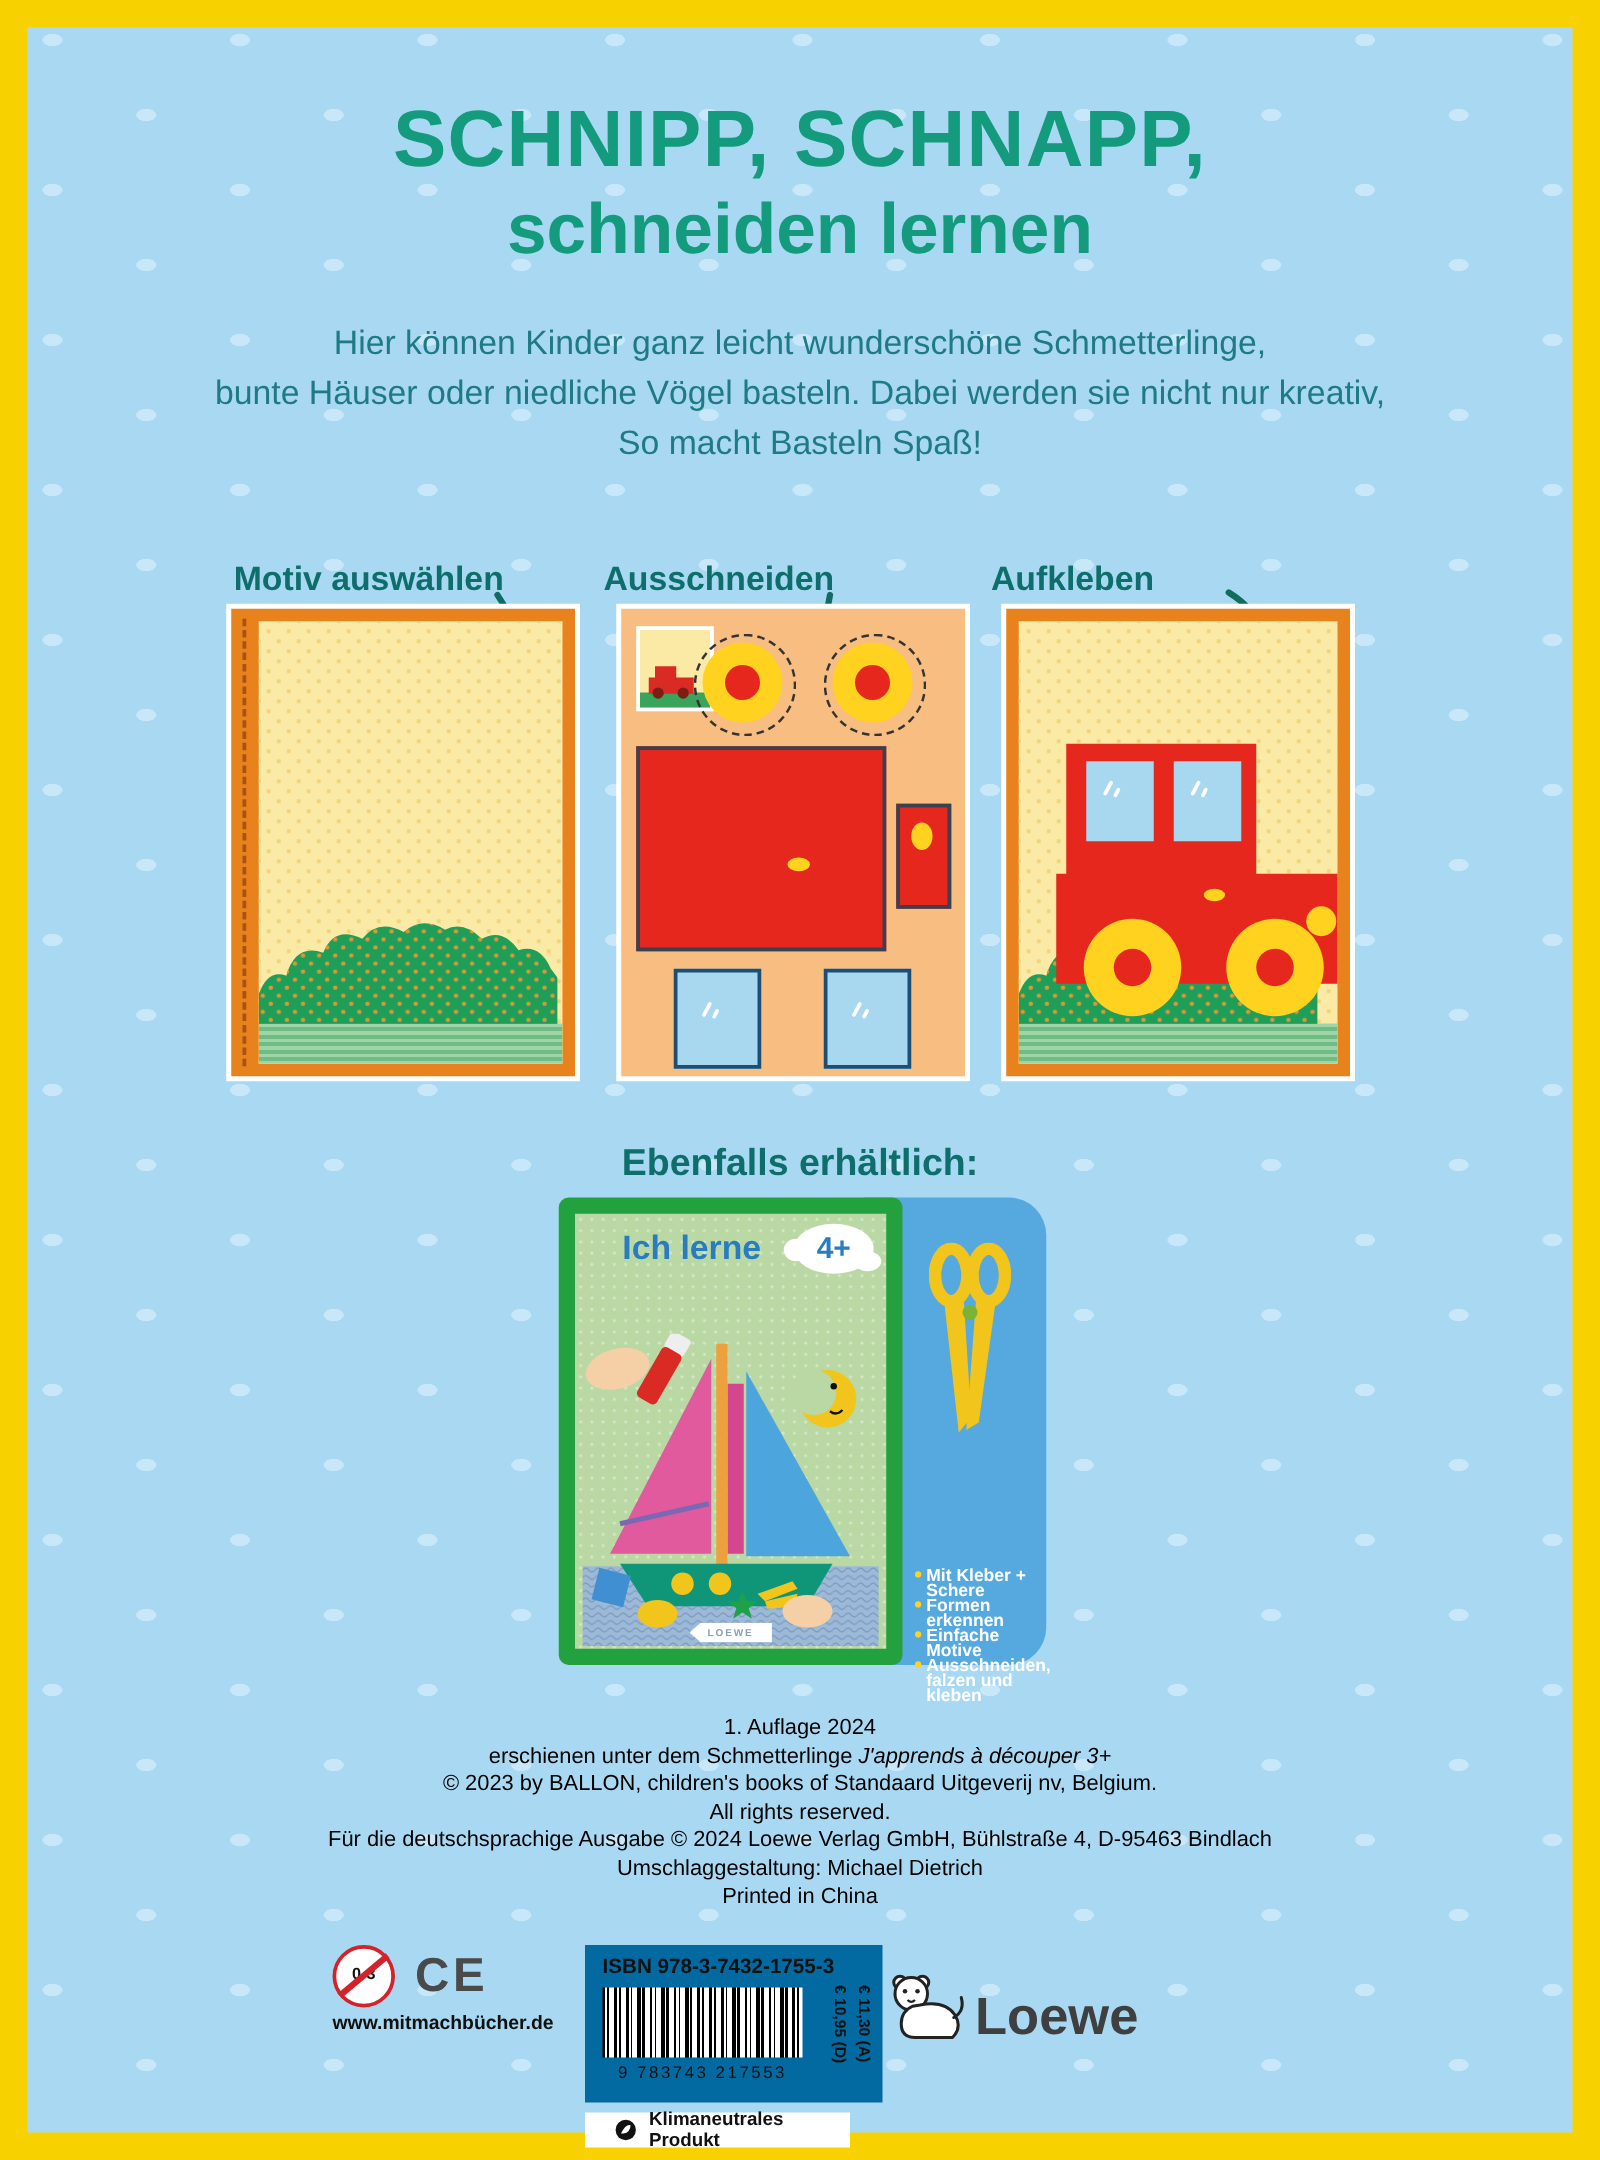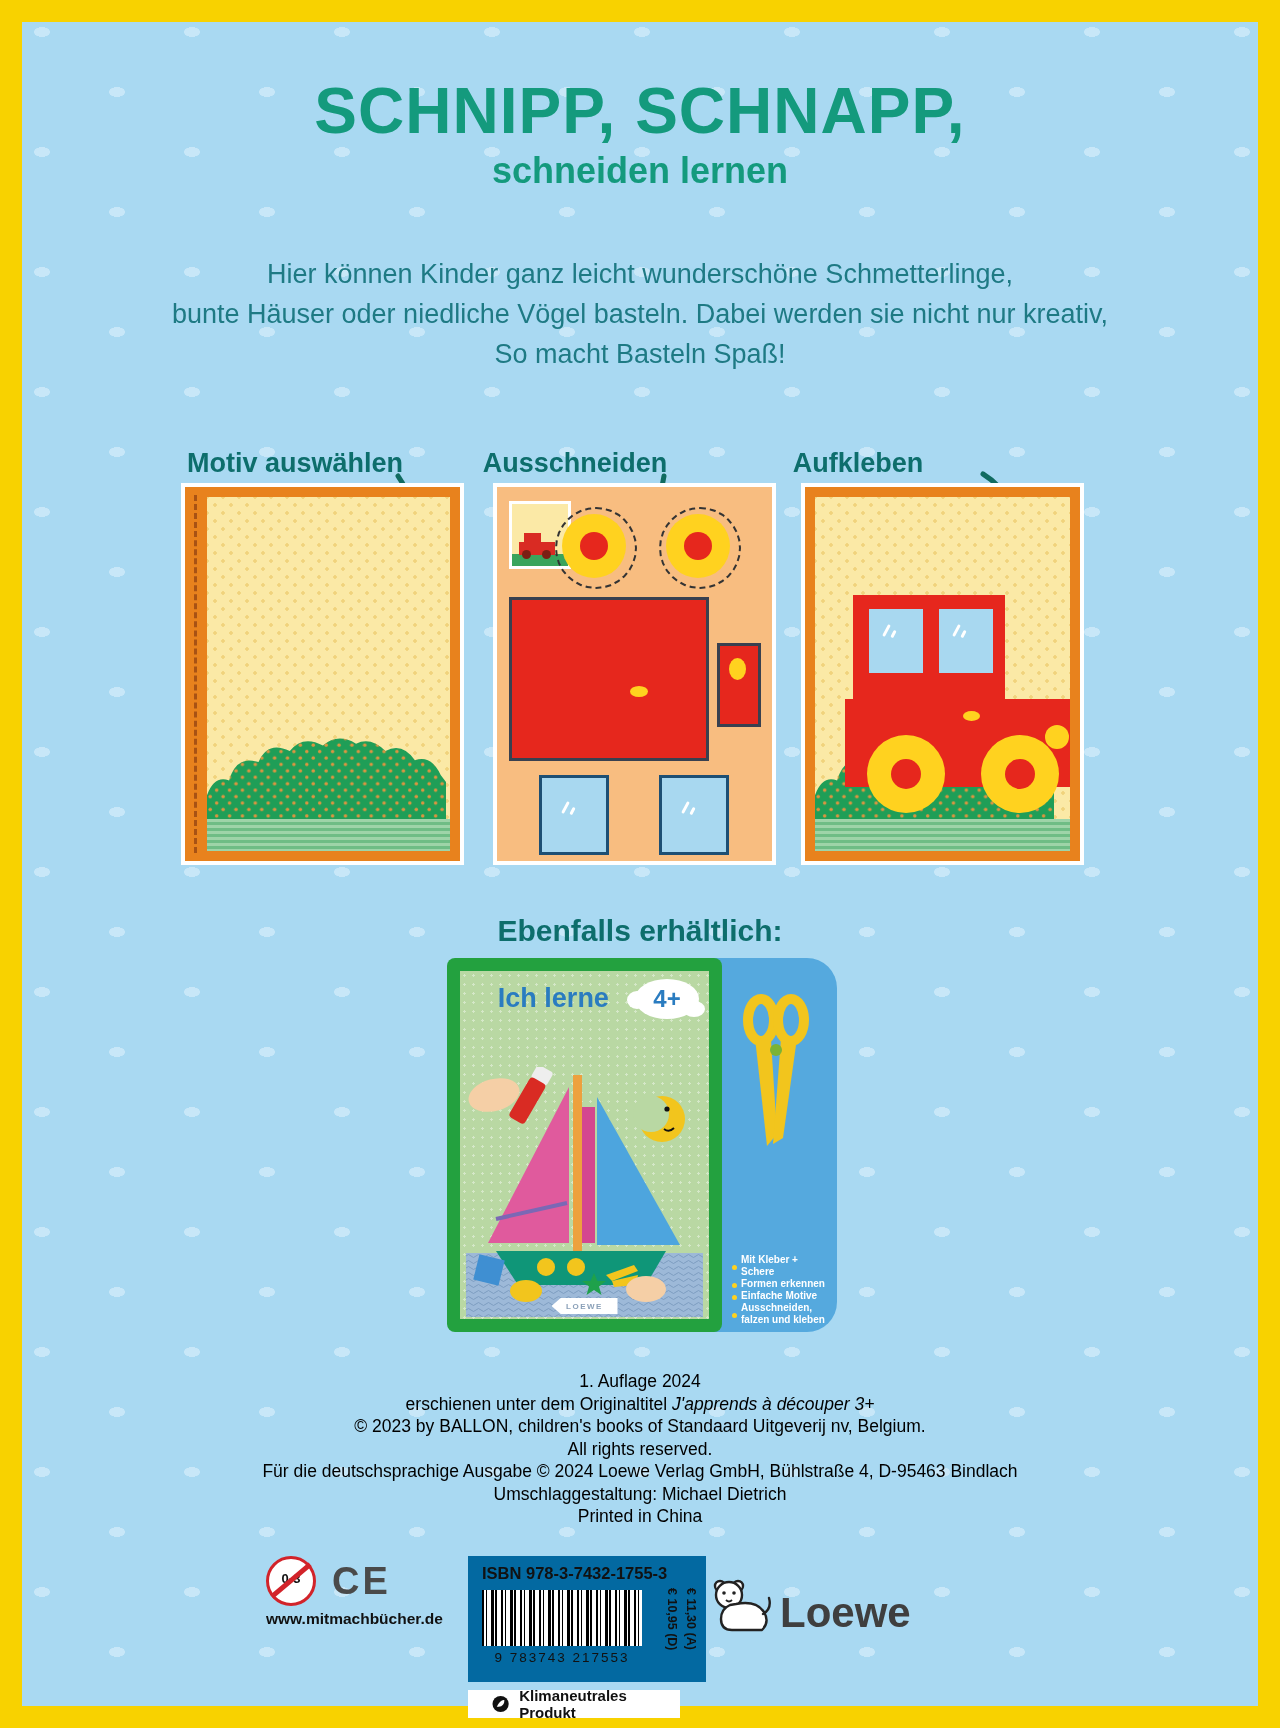--- a/index.html
+++ b/index.html
@@ -14,21 +14,21 @@
     background-image:
       radial-gradient(ellipse 8px 5px at center, #c8e7f8 97%, transparent 100%),
       radial-gradient(ellipse 8px 5px at center, #c8e7f8 97%, transparent 100%);
     background-size:150px 120px,150px 120px;
     background-position:20px 10px,95px 70px;
   }
   
   .title1{position:absolute;top:74px;left:0;width:100%;text-align:center;
     font-size:64px;font-weight:800;letter-spacing:1px;color:#149a7d;}
   .title2{position:absolute;top:150px;left:0;width:100%;text-align:center;
-    font-size:36px;font-weight:700;color:#149a7d;}
+    font-size:57px;font-weight:700;color:#149a7d;}
   .intro{position:absolute;top:254px;left:90px;width:1100px;text-align:center;
     font-size:27px;line-height:40px;font-weight:500;color:#1e7a84;}
   
   .step-label{position:absolute;top:448px;width:240px;text-align:center;
     font-size:27px;font-weight:700;color:#0d6e6c;}
   .arrow{position:absolute;}
   
   .panel{position:absolute;top:487px;width:275px;height:374px;
     background:#e8821d;box-shadow:0 0 0 4px #ffffff;}
   .panel.peach{background:#f8bd80;}
@@ -95,21 +95,21 @@
   .badge::after{content:"";position:absolute;right:-6px;bottom:2px;width:22px;height:16px;border-radius:50%;background:#fff;}
   .badge span{position:relative;z-index:1;}
   .boat-scene{position:absolute;left:6px;top:96px;width:237px;height:250px;}
   .cover-logo{position:absolute;left:50%;bottom:5px;transform:translateX(-50%);
     width:66px;height:16px;background:#fff;
     clip-path:polygon(0 50%,14% 0,100% 0,100% 100%,14% 100%);
     display:flex;align-items:center;justify-content:center;
     font-size:8px;letter-spacing:1.5px;color:#8aa0b8;font-weight:700;}
   .scissors{position:absolute;left:56px;top:36px;}
   .bullets{position:absolute;left:45px;top:296px;width:96px;}
-  .bullet{display:flex;gap:4px;font-size:10px;line-height:12px;color:#fff;font-weight:600;align-items:center;}
+  .bullet{display:flex;gap:4px;font-size:14px;line-height:12px;color:#fff;font-weight:600;}
   .bdot{flex:0 0 auto;width:5px;height:5px;margin-top:3px;border-radius:50%;background:#ffd21f;}
   
   .imprint{position:absolute;top:1370px;left:90px;width:1100px;text-align:center;
     font-size:17.5px;line-height:22.5px;font-weight:500;color:#000000;}
   
   .footer-left{position:absolute;left:266px;top:1556px;width:210px;}
   .icon-row{display:flex;align-items:center;gap:16px;}
   .agewarn{position:relative;width:44px;height:44px;border:3px solid #d2232a;border-radius:50%;background:#fff;}
   .agewarn::after{content:"";position:absolute;left:-3px;top:19px;width:50px;height:5px;
     background:#d2232a;transform:rotate(-40deg);}
@@ -319,21 +319,21 @@
           <ellipse cx="180" cy="222" rx="20" ry="13" fill="#f5cfa6"></ellipse>
         </g>
       </svg>
       <div class="cover-logo">LOEWE</div>
     </div>
   </div>
 </div>
 
 <div class="imprint">
   <div>1. Auflage 2024</div>
-  <div><span>erschienen unter dem Originaltitel </span><em>J'apprends à découper 3+</em></div>
+  <div><span>erschienen unter dem Schmetterlinge </span><em>J'apprends à découper 3+</em></div>
   <div>© 2023 by BALLON, children's books of Standaard Uitgeverij nv, Belgium.</div>
   <div>All rights reserved.</div>
   <div>Für die deutschsprachige Ausgabe © 2024 Loewe Verlag GmbH, Bühlstraße 4, D-95463 Bindlach</div>
   <div>Umschlaggestaltung: Michael Dietrich</div>
   <div>Printed in China</div>
 </div>
 
 <div class="footer-left">
   <div class="icon-row">
     <div class="agewarn">

